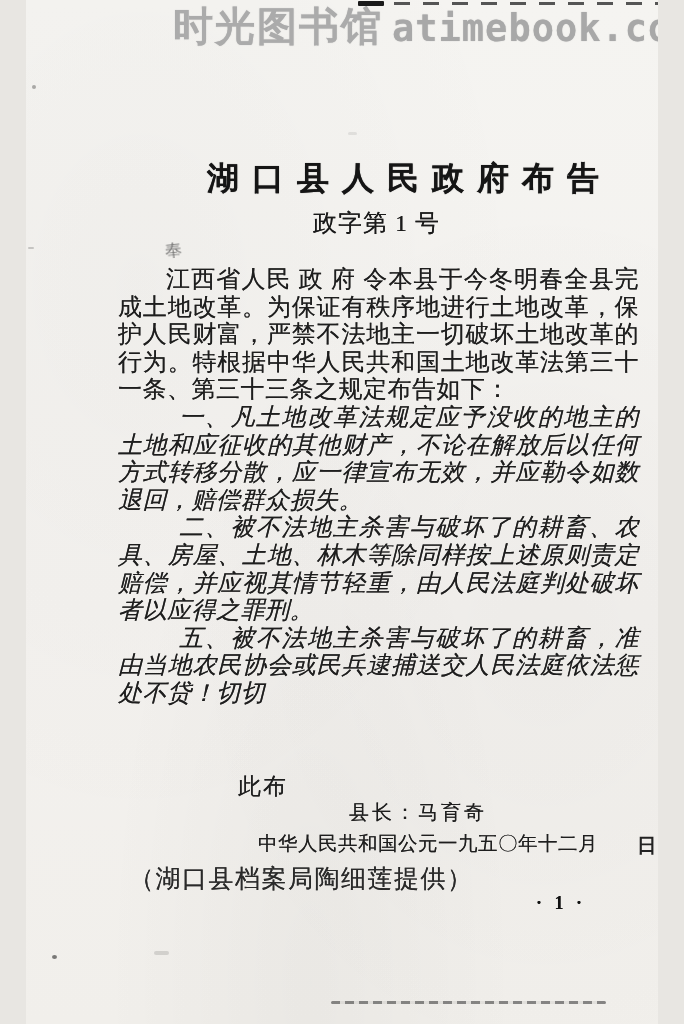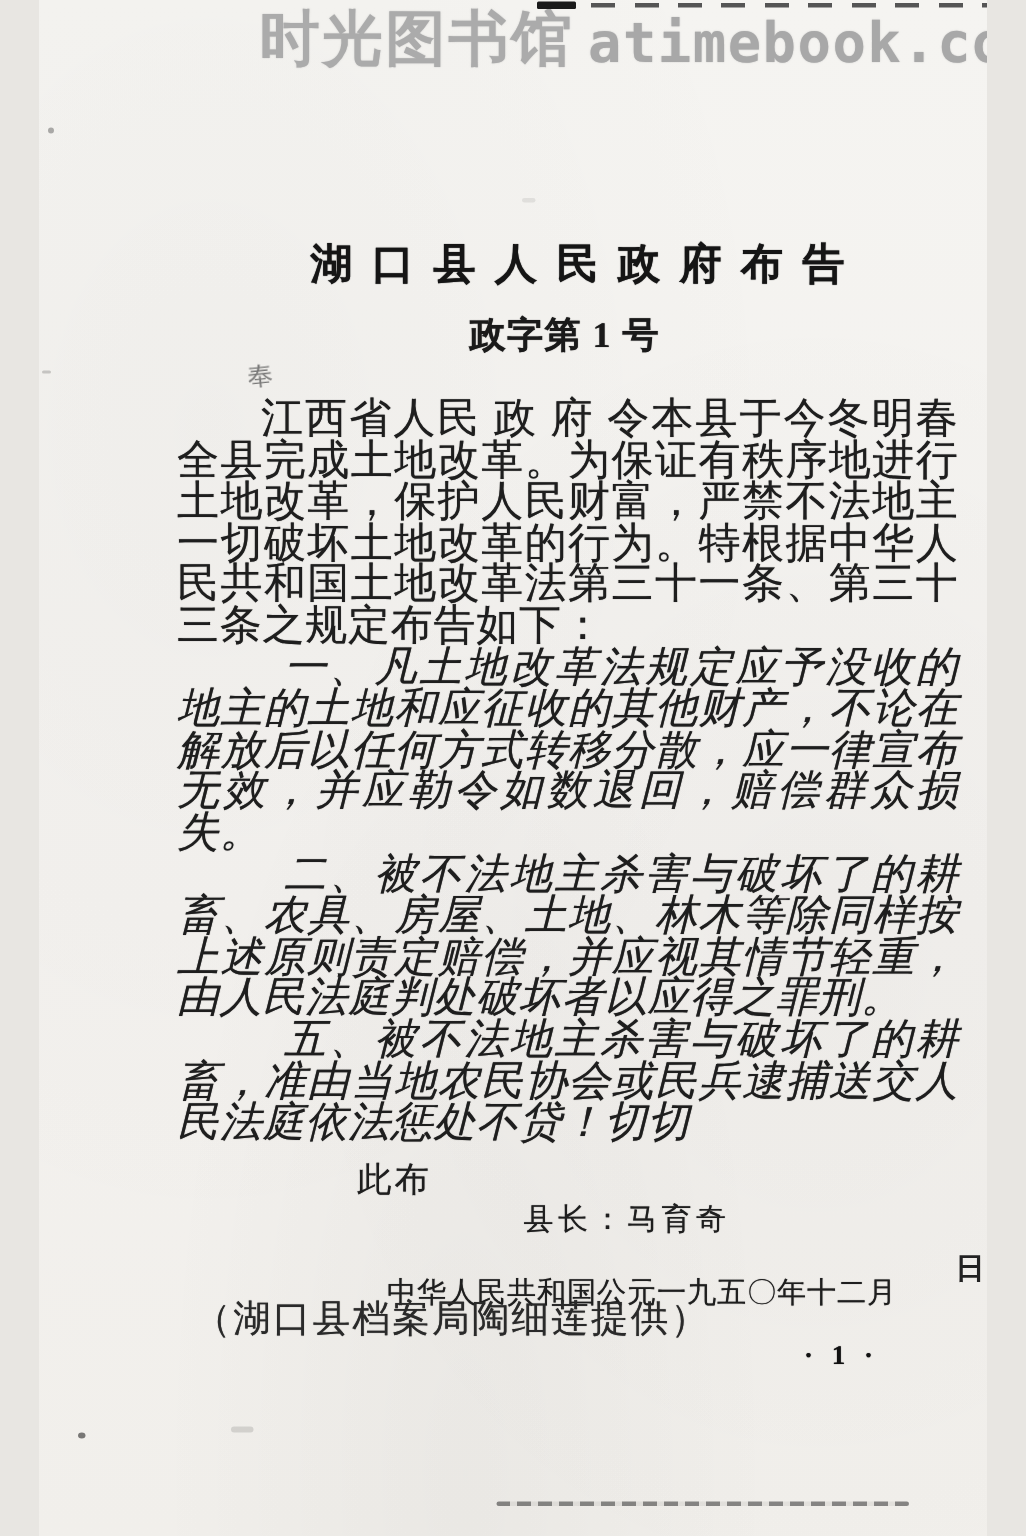--- a/index.html
+++ b/index.html
@@ -34,54 +34,54 @@
   
   .dash-border{position:absolute;left:332px;top:1px;width:352px;height:6px;}
   .dash-border .lead{position:absolute;left:0;top:0;width:26px;height:5px;background:#1a1a1a;border-radius:1px;}
   .dash-border .dashes{
     position:absolute;left:36px;top:1px;right:0;height:3px;
     background:repeating-linear-gradient(90deg,#555 0 16px,transparent 16px 29px);
   }
   
   .title{
     position:absolute;left:181px;top:157px;
-    font-size:28px;font-weight:bold;color:#151515;
+    font-size:32px;font-weight:bold;color:#151515;
     letter-spacing:13px;white-space:nowrap;
     text-shadow:0 0 .7px rgba(0,0,0,.85);
   }
   .subtitle{
     position:absolute;left:287px;top:207px;
-    font-size:24px;font-weight:bold;color:#1a1a1a;
+    font-size:24px;font-weight:normal;color:#1a1a1a;
     letter-spacing:1px;white-space:nowrap;
     text-shadow:0 0 .6px rgba(0,0,0,.8);
   }
   .salute{
     position:absolute;left:139px;top:239px;
     font-size:17px;color:#5a5a5a;opacity:.8;
     transform:rotate(-6deg);
     filter:blur(.3px);
   }
   
   .body-text{
     position:absolute;left:92px;top:266px;width:521px;
-    font-size:28px;line-height:27.6px;letter-spacing:0.5px;
+    font-size:24px;line-height:27.6px;letter-spacing:0.5px;
     text-align:justify;color:#1e1e1e;
     text-shadow:0 0 .55px rgba(20,20,20,.75);
   }
   .body-text p{margin:0;padding:0;}
   .body-text p.first{text-indent:2em;}
   .body-text p.numbered{text-indent:2.55em;font-style:italic;}
   
   .closing,.signature,.date-line,.source-note{
     position:absolute;white-space:nowrap;color:#1e1e1e;
     text-shadow:0 0 .55px rgba(20,20,20,.75);
   }
   .closing{left:212px;top:771px;font-size:23px;letter-spacing:2px;}
   .signature{left:323px;top:799px;font-size:20px;letter-spacing:3px;}
-  .date-line{left:232px;top:830px;font-size:19.5px;letter-spacing:0.5px;margin-top:18px;}
+  .date-line{left:232px;top:830px;font-size:19.5px;letter-spacing:0.5px;}
   .date-day{position:absolute;left:611px;top:832px;font-size:19.5px;font-weight:bold;}
   .source-note{left:103px;top:862px;font-size:25px;letter-spacing:1.5px;color:#2a2a2a;}
   .page-num{
     position:absolute;left:510px;top:893px;
     font-size:18px;font-weight:bold;letter-spacing:4px;color:#111;
     text-shadow:0 0 .6px rgba(0,0,0,.8);
   }
   
   .smudge-line{
     position:absolute;left:305px;top:1001px;width:275px;height:3px;

